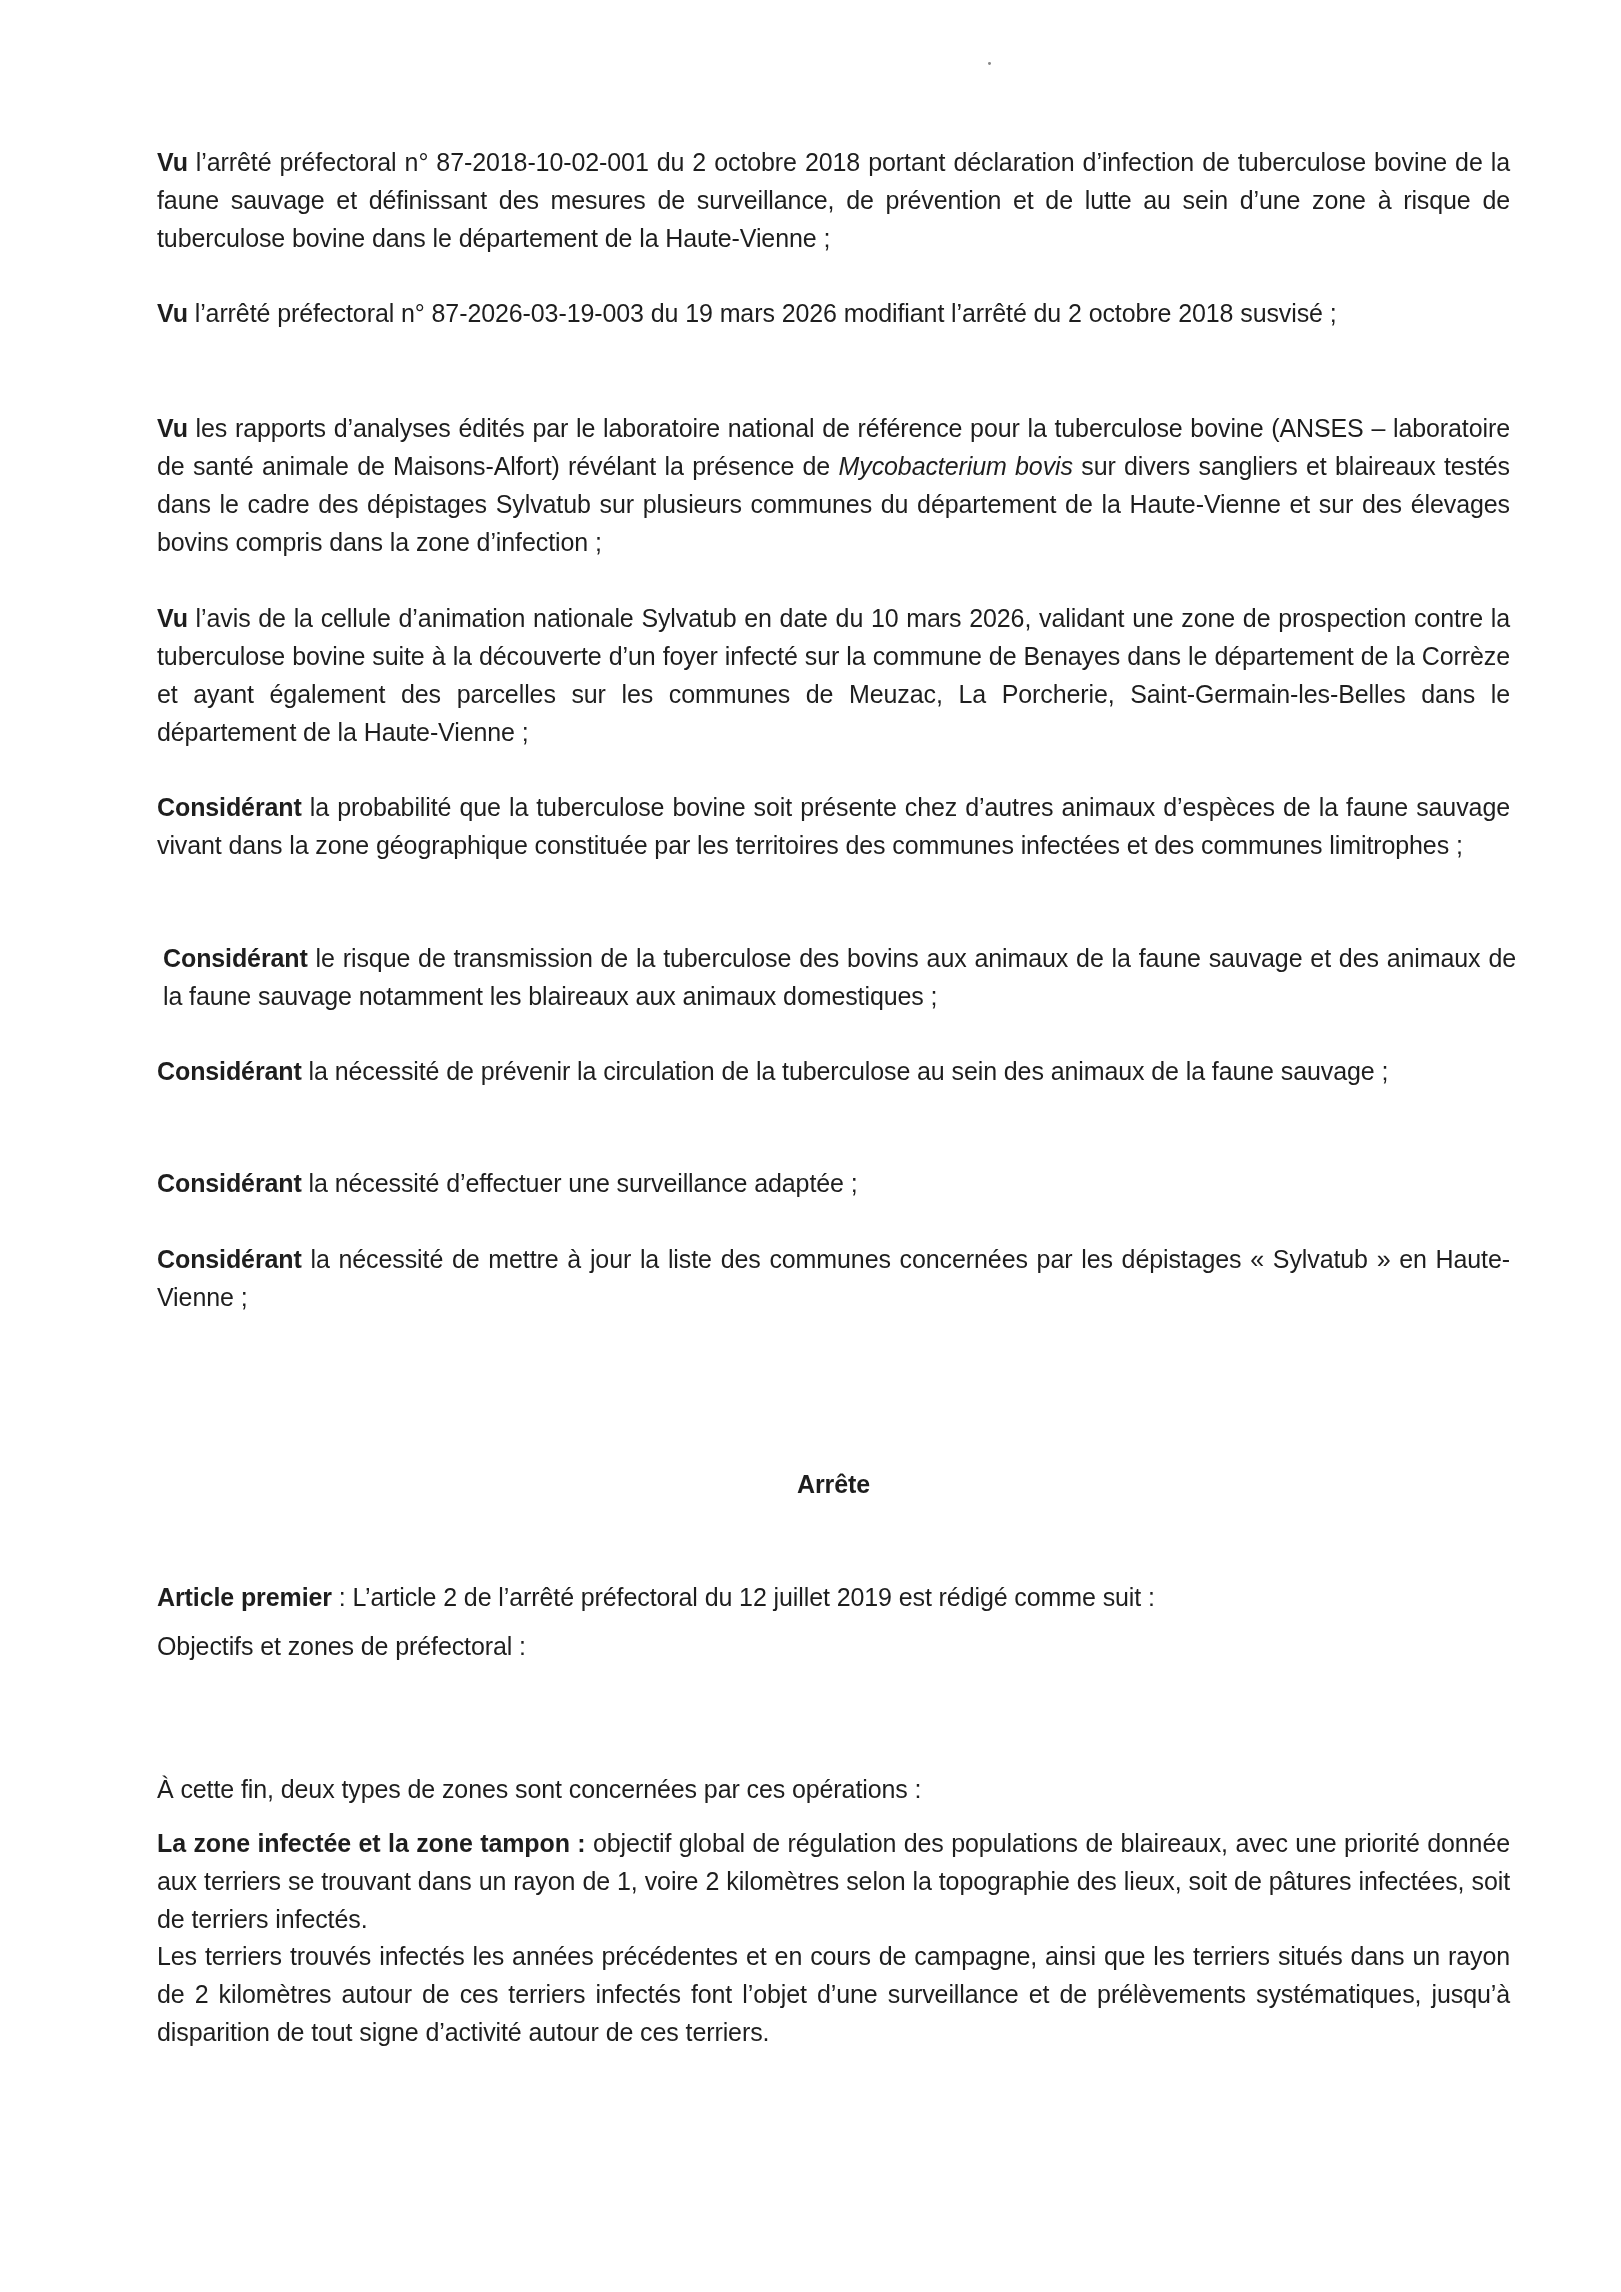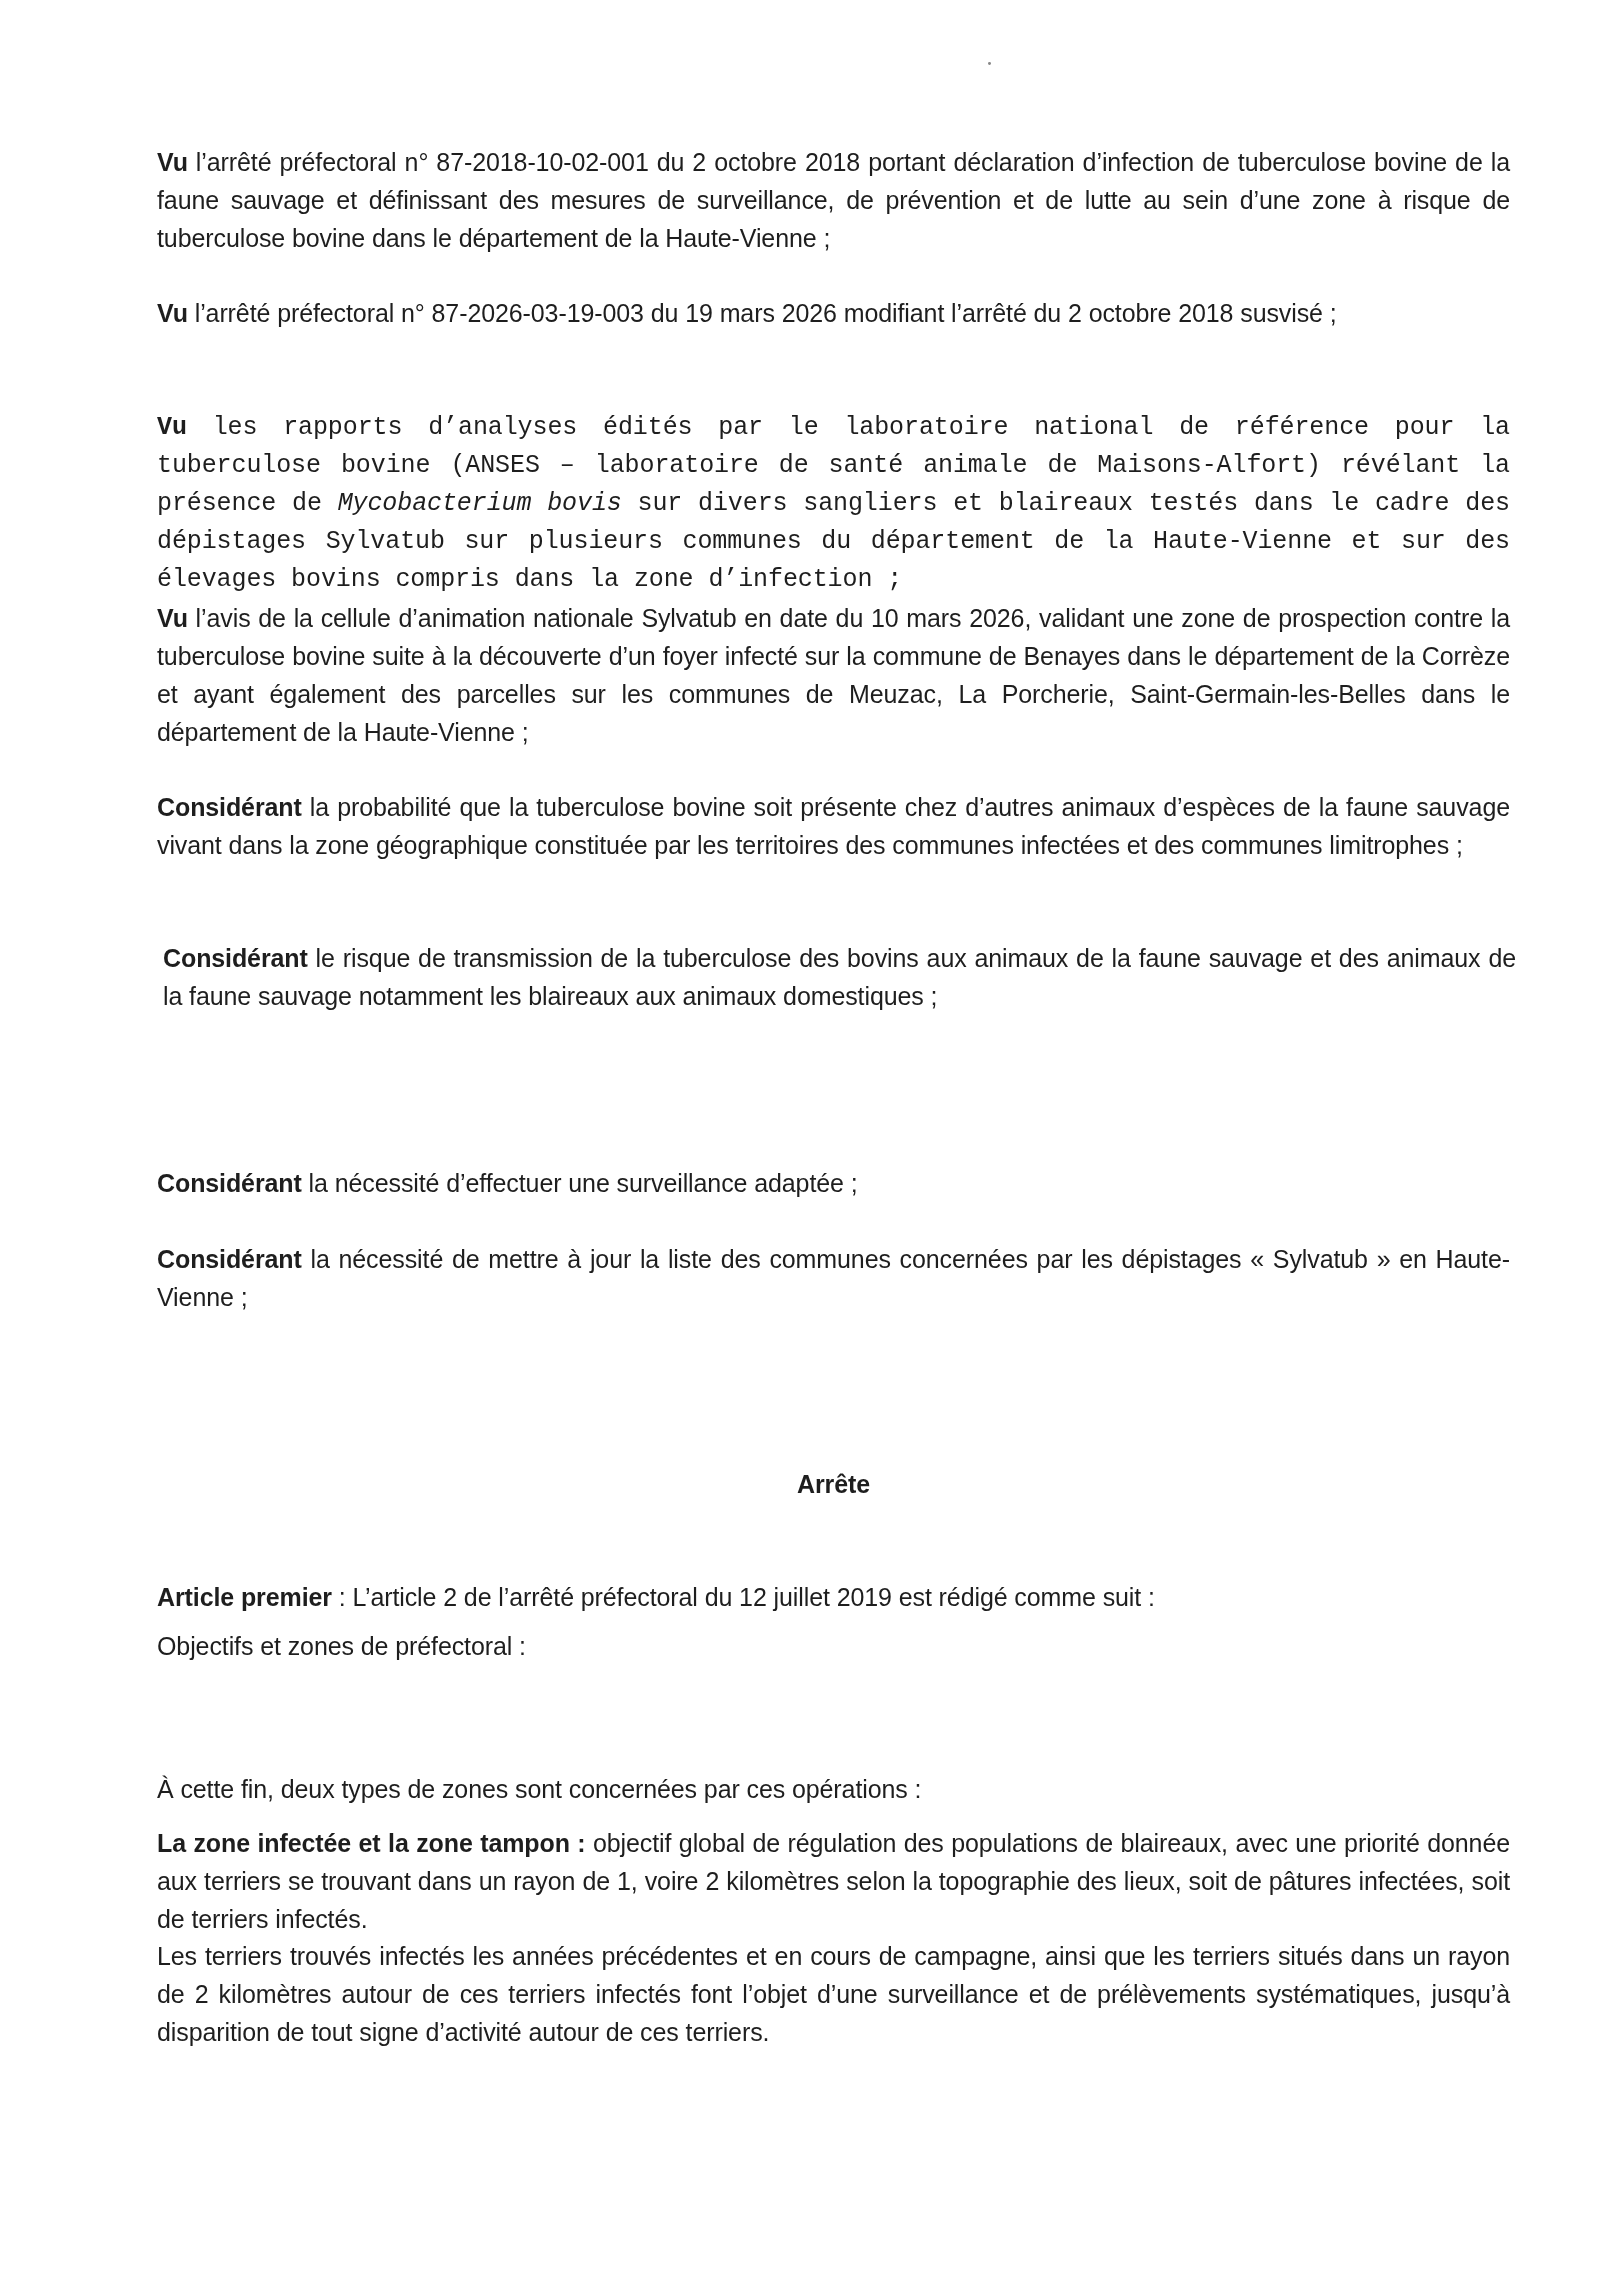--- a/index.html
+++ b/index.html
@@ -27,36 +27,39 @@
   <div class="speck" style="left:988px;top:62px;"></div>
 
   <div class="para" style="top:143px;">
     <b>Vu</b><span> l’arrêté préfectoral n° 87-2018-10-02-001 du 2 octobre 2018 portant déclaration d’infection de tuberculose bovine de la faune sauvage et définissant des mesures de surveillance, de prévention et de lutte au sein d’une zone à risque de tuberculose bovine dans le département de la Haute-Vienne ;</span>
   </div>
 
   <div class="para" style="top:294px;">
     <b>Vu</b><span> l’arrêté préfectoral n° 87-2026-03-19-003 du 19 mars 2026 modifiant l’arrêté du 2 octobre 2018 susvisé ;</span>
   </div>
 
-  <div class="para" style="top:409px;font-family:Liberation Mono, monospace;">
+  <div class="para" style="top:409px;">
     <b>Vu</b><span> les rapports d’analyses édités par le laboratoire national de référence pour la tuberculose bovine (ANSES – laboratoire de santé animale de Maisons-Alfort) révélant la présence de </span><i>Mycobacterium bovis</i><span> sur divers sangliers et blaireaux testés dans le cadre des dépistages Sylvatub sur plusieurs communes du département de la Haute-Vienne et sur des élevages bovins compris dans la zone d’infection ;</span>
   </div>
 
   <div class="para" style="top:599px;">
     <b>Vu</b><span> l’avis de la cellule d’animation nationale Sylvatub en date du 10 mars 2026, validant une zone de prospection contre la tuberculose bovine suite à la découverte d’un foyer infecté sur la commune de Benayes dans le département de la Corrèze et ayant également des parcelles sur les communes de Meuzac, La Porcherie, Saint-Germain-les-Belles dans le département de la Haute-Vienne ;</span>
   </div>
 
   <div class="para" style="top:788px;">
     <b>Considérant</b><span> la probabilité que la tuberculose bovine soit présente chez d’autres animaux d’espèces de la faune sauvage vivant dans la zone géographique constituée par les territoires des communes infectées et des communes limitrophes ;</span>
   </div>
 
   <div class="para" style="top:939px;margin-left:6px;">
     <b>Considérant</b><span> le risque de transmission de la tuberculose des bovins aux animaux de la faune sauvage et des animaux de la faune sauvage notamment les blaireaux aux animaux domestiques ;</span>
   </div>
 
+  <div class="para" style="top:1052px;">
+    <b>Considérant</b><span> la nécessité de prévenir la circulation de la tuberculose au sein des animaux de la faune sauvage ;</span>
+  </div>
 
   <div class="para" style="top:1240px;">
     <b>Considérant</b><span> la nécessité de mettre à jour la liste des communes concernées par les dépistages « Sylvatub » en Haute-Vienne ;</span>
   </div>
 
   <div class="para" style="top:1164px;">
     <b>Considérant</b><span> la nécessité d’effectuer une surveillance adaptée ;</span>
   </div>
 
 

